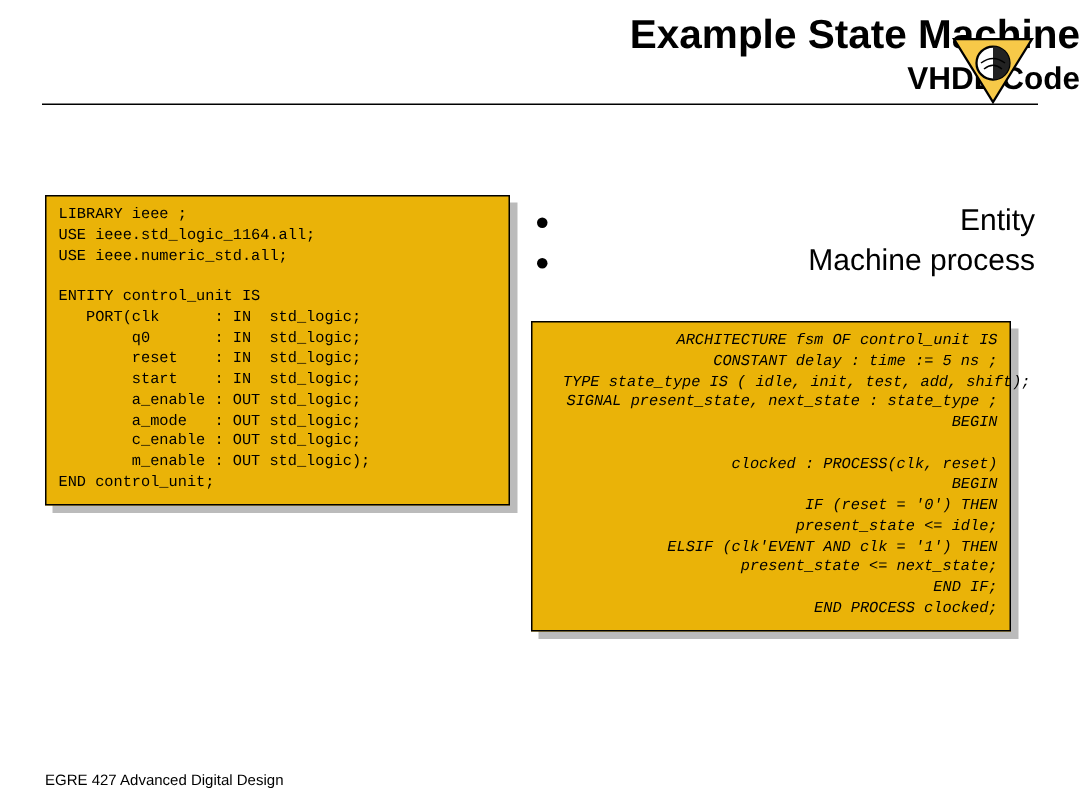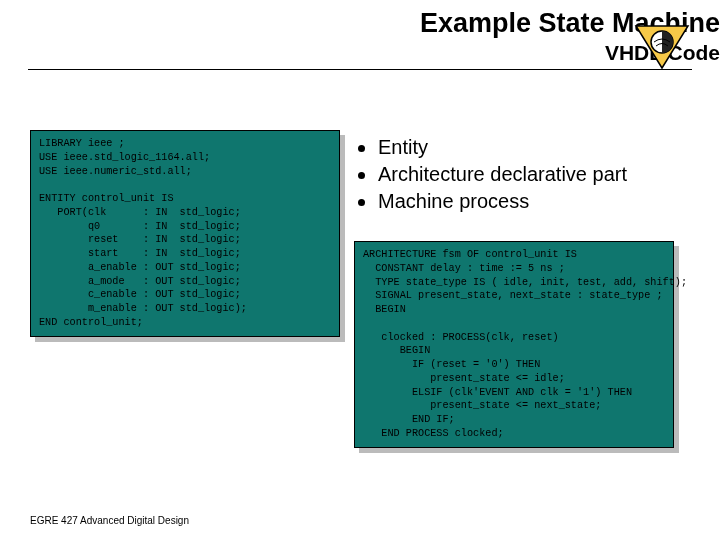--- a/index.html
+++ b/index.html
@@ -43,36 +43,37 @@
   gap: 14px;
   padding: 60px 30px 0 30px;
   align-items: flex-start;
 }
 .left-col {
   flex: 0 0 310px;
 }
 .right-col {
   flex: 1;
   padding-top: 6px;
+  text-align: right;
 }
 .codebox-wrap {
   position: relative;
   margin-bottom: 14px;
 }
 .codebox-shadow {
   position: absolute;
   top: 5px;
   left: 5px;
   right: -5px;
   bottom: -5px;
   background: #bbb;
 }
 .codebox {
   position: relative;
-  background: #0f766e;
+  background: #eab308;
   border: 1.5px solid #000;
   padding: 6px 8px;
   font-family: "Courier New", Courier, monospace;
   font-size: 10.2px;
   line-height: 1.35;
   white-space: pre;
 }
 .bullets {
   list-style: none;
   padding: 0;
@@ -91,20 +92,21 @@
   left: 4px;
   top: 9px;
   width: 7px;
   height: 7px;
   border-radius: 50%;
   background: #000;
 }
 .right-codebox-wrap {
   position: relative;
   width: 320px;
+  font-style: italic;
 }
 .footer {
   position: absolute;
   bottom: 14px;
   left: 30px;
   font-size: 10px;
   font-family: Liberation Sans, sans-serif;
 }
 </style>
 </head>
@@ -143,21 +145,20 @@
         a_mode   : OUT std_logic;
         c_enable : OUT std_logic;
         m_enable : OUT std_logic);
 END control_unit;</div>
     </div>
   </div>
 
   <div class="right-col">
     <ul class="bullets">
       <li>Entity</li>
-      <li>Architecture declarative part</li>
       <li>Machine process</li>
     </ul>
 
     <div class="right-codebox-wrap">
       <div class="codebox-shadow"></div>
       <div class="codebox">ARCHITECTURE fsm OF control_unit IS
   CONSTANT delay : time := 5 ns ;
   TYPE state_type IS ( idle, init, test, add, shift);
   SIGNAL present_state, next_state : state_type ;
   BEGIN

